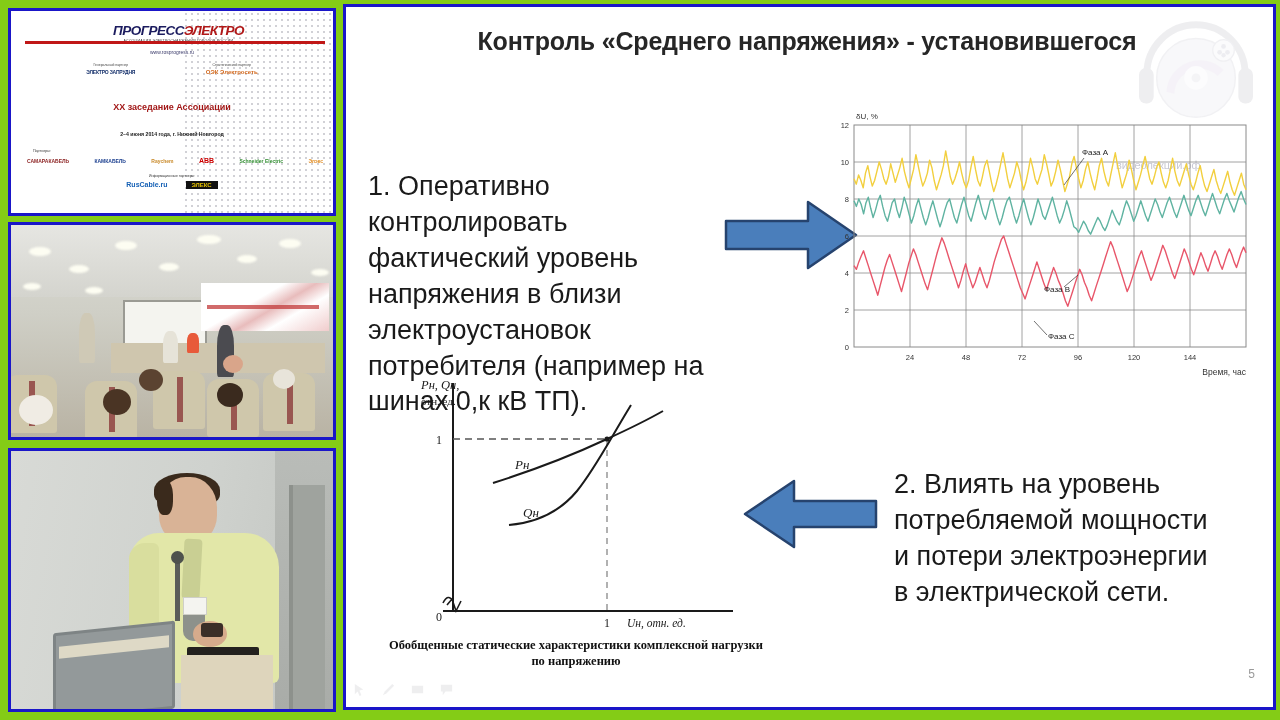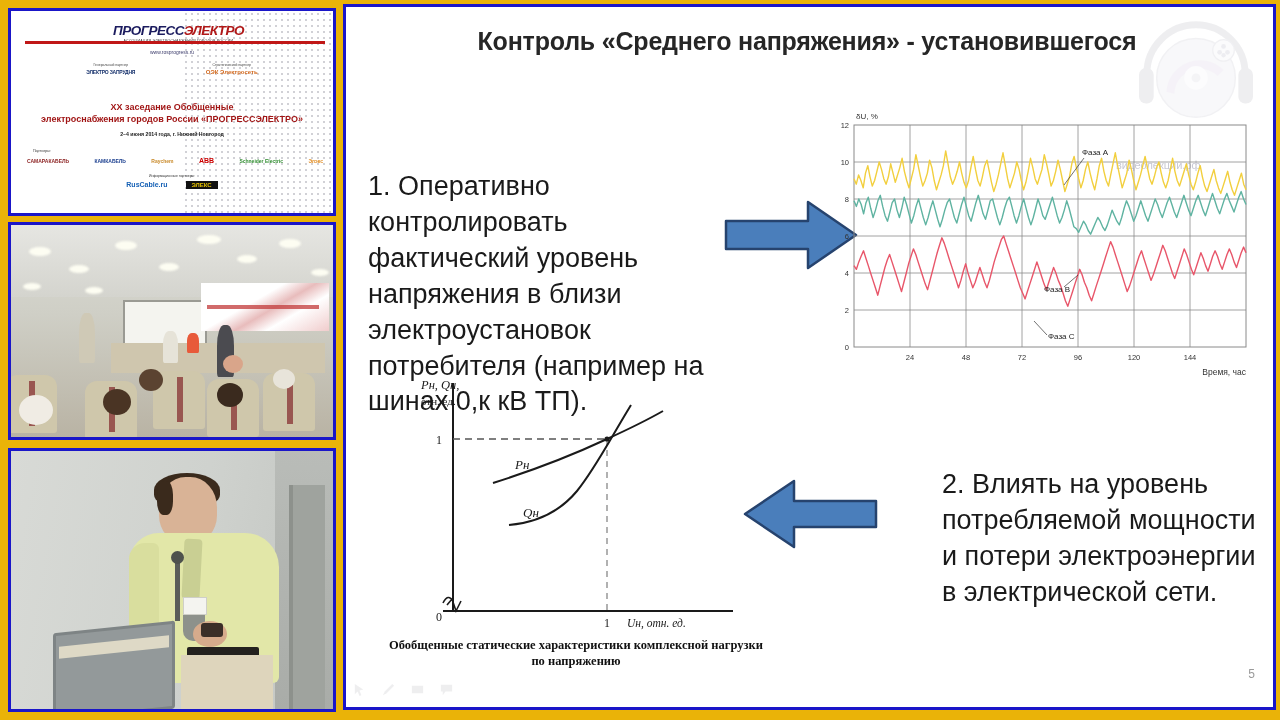--- a/index.html
+++ b/index.html
@@ -1,21 +1,21 @@
 <!DOCTYPE html>
 <html><head>
 <meta charset="utf-8">
 <style>
   * { box-sizing: border-box; margin: 0; padding: 0; }
   html, body {
     width: 1280px; height: 720px;
     background: #000; overflow: hidden;
     font-family: "Liberation Sans", sans-serif;
   }
-  #stage { position: relative; width: 1280px; height: 720px; background: #eab308; }
+  #stage { position: relative; width: 1280px; height: 720px; background: #84cc16; }
 
   
   .thumb { position: absolute; left: 8px; border: 3px solid #1a16c8; overflow: hidden; background:#000; }
 
   #thumb-poster { top: 8px; width: 328px; height: 208px; }
   #thumb-hall   { top: 222px; width: 328px; height: 218px; }
   #thumb-speaker{ top: 448px; width: 328px; height: 264px; }
 
   
   .poster { position:absolute; inset:0; background:#fff; }
@@ -107,21 +107,21 @@
   .slide-title {
     position:absolute; top:18px; left:56px; width:810px;
     text-align:center; font-size:25px; font-weight:bold; color:#262626;
     line-height:1.32; letter-spacing:-.2px;
   }
 
   .bullet {
     position:absolute; font-size:27px; color:#1a1a1a; line-height:1.33;
   }
   #bullet1 { left:22px; top:162px; width:350px; }
-  #bullet2 { left:548px; top:460px; width:330px;margin-left:48px; }
+  #bullet2 { left:548px; top:460px; width:330px; }
 
   
   .arrow { position:absolute; }
 
   
   #chart-voltage { position:absolute; left:470px; top:100px; width:445px; height:275px; }
 
   
   #chart-static { position:absolute; left:35px; top:358px; width:390px; height:305px; }
 
@@ -150,22 +150,21 @@
           <div class="pp-cap">Генеральный партнер</div>
           <div class="pp-logo1">ЭЛЕКТРО ЗАПРУДНЯ</div>
         </div>
         <div class="pp-col">
           <div class="pp-cap">Стратегический партнер</div>
           <div class="pp-logo2">ОЭК Электросеть</div>
         </div>
       </div>
 
       <div class="poster-title">
-        <div class="t1">XX заседание Обобщенные</div>
-        <div class="t2">электроснабжения городов России «ПРОГРЕССЭЛЕКТРО»</div>
+        <div class="t1">XX заседание Ассоциации</div>
       </div>
       <div class="poster-date">2–4 июня 2014 года, г. Нижний Новгород</div>
 
       <div class="poster-plabel">Партнеры:</div>
       <div class="poster-prow">
         <span class="plogo c1">САМАРАКАБЕЛЬ</span>
         <span class="plogo c2">КАМКАБЕЛЬ</span>
         <span class="plogo c3">Raychem</span>
         <span class="plogo c4">ABB</span>
         <span class="plogo c5">Schneider Electric</span>

